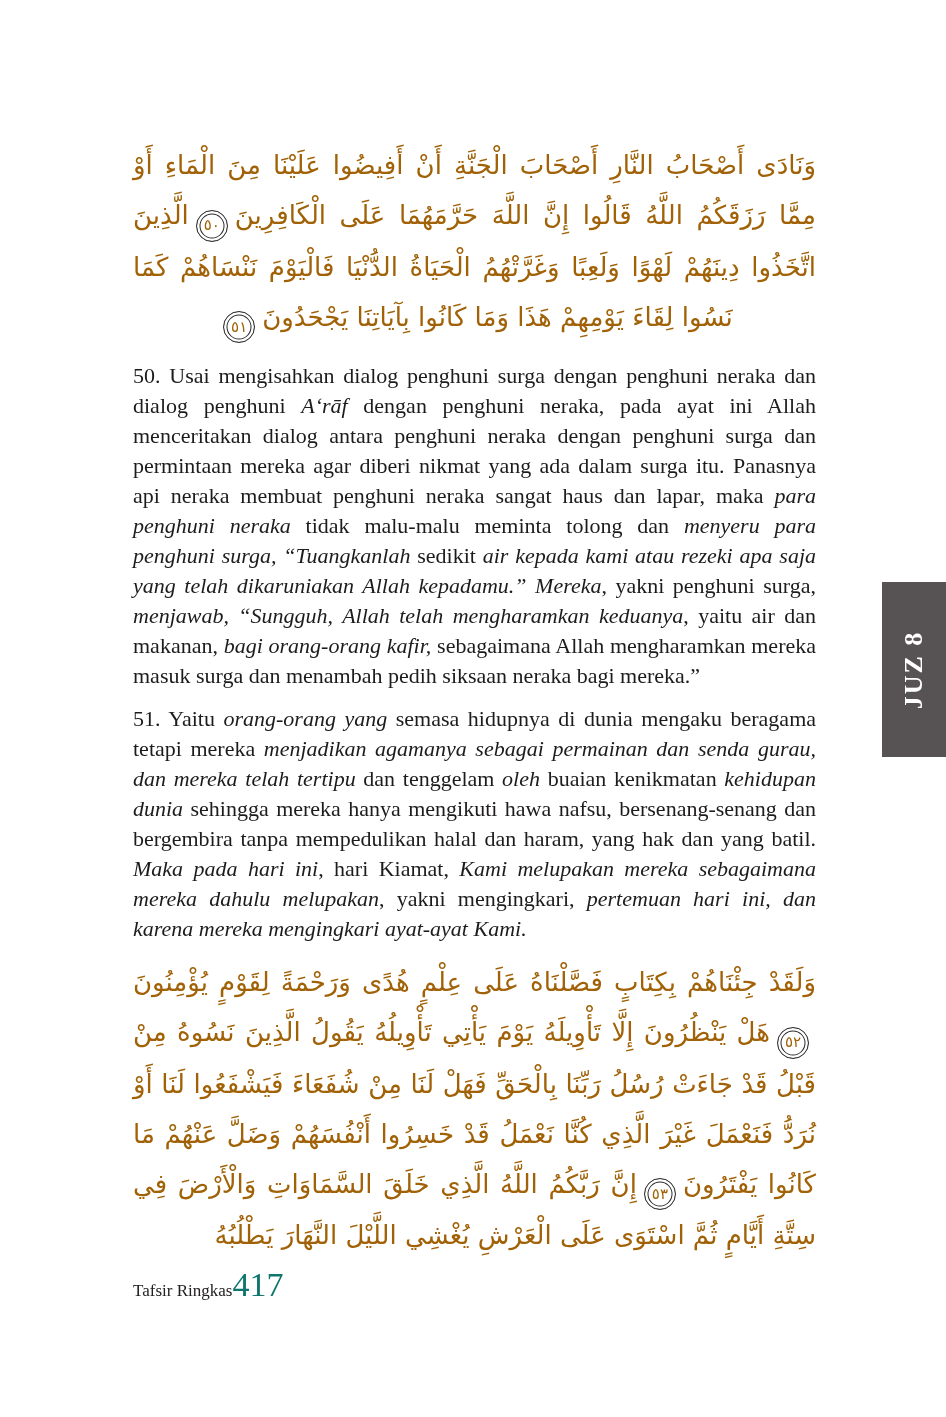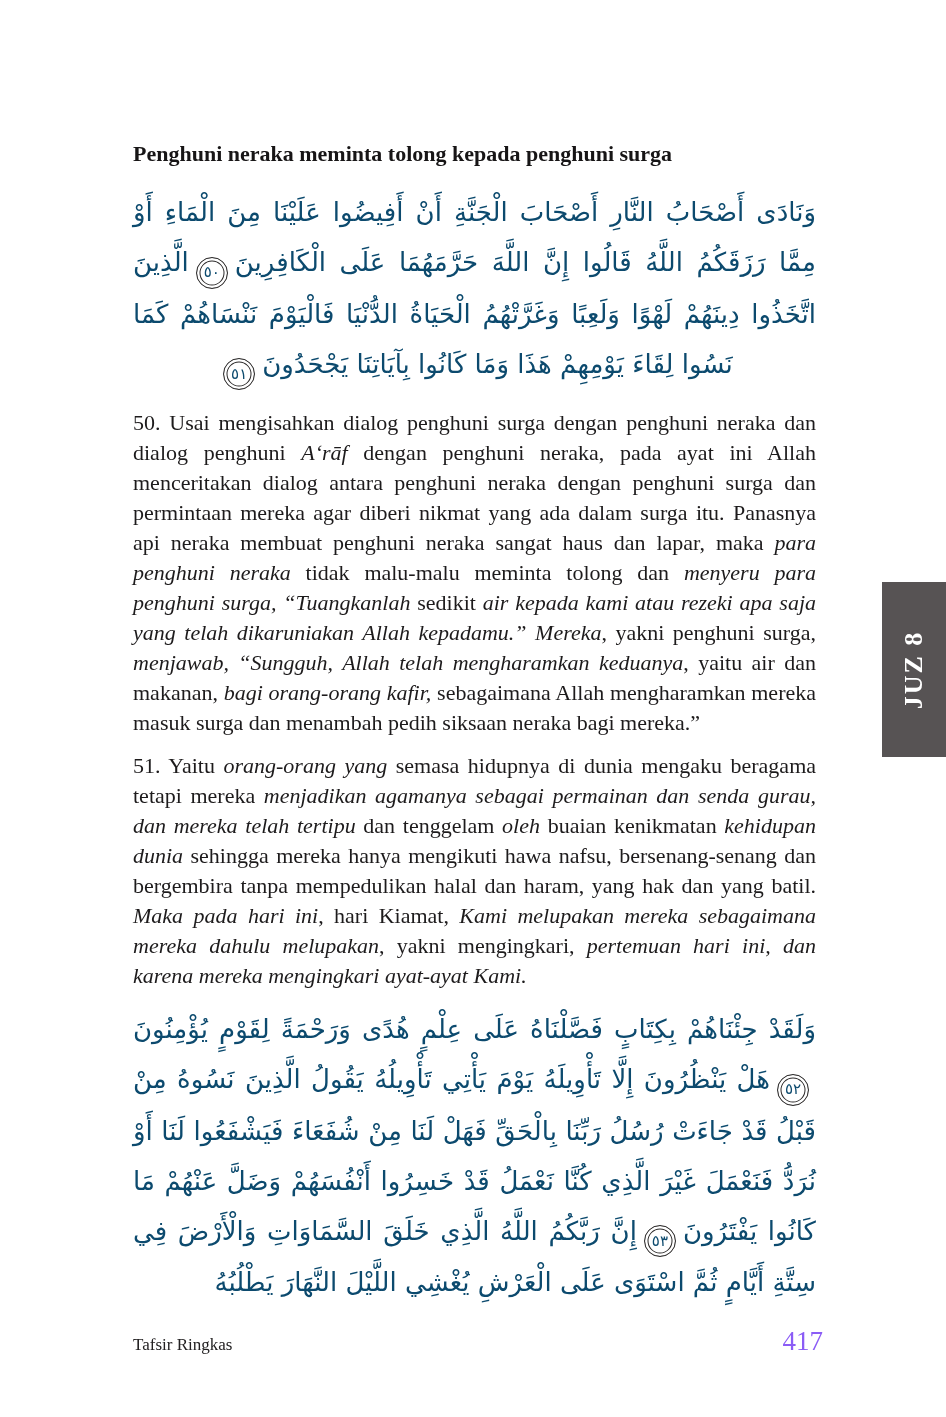--- a/index.html
+++ b/index.html
@@ -26,21 +26,21 @@
   .heading-2{
     margin-top:34px;
     margin-bottom:20px;
   }
   .arabic{
     direction:rtl;
     font-family:"DejaVu Sans", sans-serif;
     font-size:26px;
     line-height:50px;
     text-align:justify;
-    color:#0c4a6e;
+    color:#a16207;
     margin:0 0 18px 0;
   }
   .arabic.last-center{ text-align-last:center; }
   .ayah-marker{
     display:inline-flex;
     align-items:center;
     justify-content:center;
     width:30px;height:30px;
     border:1px solid #2a2828;
     border-radius:50%;
@@ -68,36 +68,34 @@
     transform:rotate(-90deg);
     white-space:nowrap;
     color:#ffffff;
     font-family:"Liberation Serif", serif;
     font-weight:700;
     font-size:26px;
     letter-spacing:2px;
   }
   .footer{
     position:absolute;
-    left:133px;right:123px;top:1326px;
+    left:133px;right:123px;top:1266px;
     display:flex;
-    justify-content:space-between;
     align-items:baseline;
   }
   .book-title{ font-size:17px; color:#232122; }
-  .page-number{ font-size:27px; color:#8b5cf6; }
+  .page-number{ font-size:34px; color:#0f766e; }
 </style>
 </head>
 <body>
 
 <div class="page">
 
   <main class="content">
 
-    <h2 class="section-heading">Penghuni neraka meminta tolong kepada penghuni surga</h2>
 
     <div class="arabic last-center" dir="rtl" lang="ar"><span>وَنَادَى أَصْحَابُ النَّارِ أَصْحَابَ الْجَنَّةِ أَنْ أَفِيضُوا عَلَيْنَا مِنَ الْمَاءِ أَوْ مِمَّا رَزَقَكُمُ اللَّهُ قَالُوا إِنَّ اللَّهَ حَرَّمَهُمَا عَلَى الْكَافِرِينَ</span><span class="ayah-marker">٥٠</span><span>الَّذِينَ اتَّخَذُوا دِينَهُمْ لَهْوًا وَلَعِبًا وَغَرَّتْهُمُ الْحَيَاةُ الدُّنْيَا فَالْيَوْمَ نَنْسَاهُمْ كَمَا نَسُوا لِقَاءَ يَوْمِهِمْ هَذَا وَمَا كَانُوا بِآيَاتِنَا يَجْحَدُونَ</span><span class="ayah-marker">٥١</span></div>
 
     <p class="body-para"><span>50. Usai mengisahkan dialog penghuni surga dengan penghuni neraka dan dialog penghuni </span><em>A‘rāf</em><span> dengan penghuni neraka, pada ayat ini Allah menceritakan dialog antara penghuni neraka dengan penghuni surga dan permintaan mereka agar diberi nikmat yang ada dalam surga itu. Panasnya api neraka membuat penghuni neraka sangat haus dan lapar, maka </span><em>para penghuni neraka</em><span> tidak malu-malu meminta tolong dan </span><em>menyeru para penghuni surga, “Tuangkanlah</em><span> sedikit </span><em>air kepada kami atau rezeki apa saja yang telah dikaruniakan Allah kepadamu.” Mereka</em><span>, yakni penghuni surga, </span><em>menjawab, “Sungguh, Allah telah mengharamkan keduanya</em><span>, yaitu air dan makanan, </span><em>bagi orang-orang kafir,</em><span> sebagaimana Allah mengharamkan mereka masuk surga dan menambah pedih siksaan neraka bagi mereka.”</span></p>
 
     <p class="body-para"><span>51. Yaitu </span><em>orang-orang yang</em><span> semasa hidupnya di dunia mengaku beragama tetapi mereka </span><em>menjadikan agamanya sebagai permainan dan senda gurau, dan mereka telah tertipu</em><span> dan tenggelam </span><em>oleh</em><span> buaian kenikmatan </span><em>kehidupan dunia</em><span> sehingga mereka hanya mengikuti hawa nafsu, bersenang-senang dan bergembira tanpa mempedulikan halal dan haram, yang hak dan yang batil. </span><em>Maka pada hari ini</em><span>, hari Kiamat, </span><em>Kami melupakan mereka sebagaimana mereka dahulu melupakan</em><span>, yakni mengingkari, </span><em>pertemuan hari ini, dan karena mereka mengingkari ayat-ayat Kami.</em></p>
 
 
     <div class="arabic" dir="rtl" lang="ar"><span>وَلَقَدْ جِئْنَاهُمْ بِكِتَابٍ فَصَّلْنَاهُ عَلَى عِلْمٍ هُدًى وَرَحْمَةً لِقَوْمٍ يُؤْمِنُونَ</span><span class="ayah-marker">٥٢</span><span>هَلْ يَنْظُرُونَ إِلَّا تَأْوِيلَهُ يَوْمَ يَأْتِي تَأْوِيلُهُ يَقُولُ الَّذِينَ نَسُوهُ مِنْ قَبْلُ قَدْ جَاءَتْ رُسُلُ رَبِّنَا بِالْحَقِّ فَهَلْ لَنَا مِنْ شُفَعَاءَ فَيَشْفَعُوا لَنَا أَوْ نُرَدُّ فَنَعْمَلَ غَيْرَ الَّذِي كُنَّا نَعْمَلُ قَدْ خَسِرُوا أَنْفُسَهُمْ وَضَلَّ عَنْهُمْ مَا كَانُوا يَفْتَرُونَ</span><span class="ayah-marker">٥٣</span><span>إِنَّ رَبَّكُمُ اللَّهُ الَّذِي خَلَقَ السَّمَاوَاتِ وَالْأَرْضَ فِي سِتَّةِ أَيَّامٍ ثُمَّ اسْتَوَى عَلَى الْعَرْشِ يُغْشِي اللَّيْلَ النَّهَارَ يَطْلُبُهُ</span></div>
 

